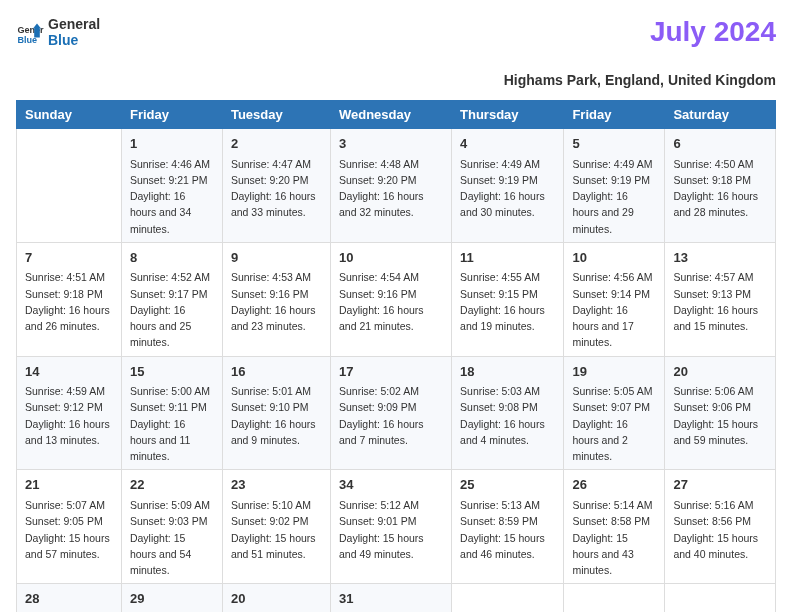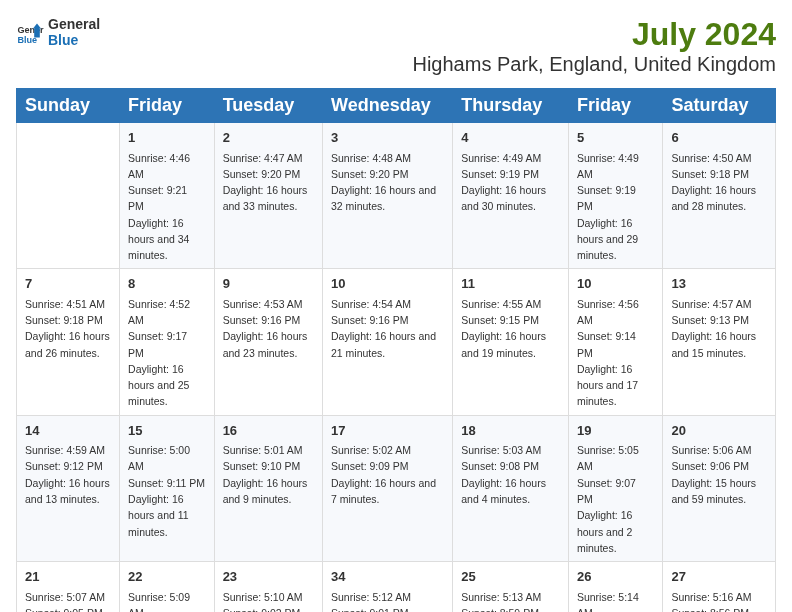--- a/index.html
+++ b/index.html
@@ -22,42 +22,43 @@
       gap: 4px;
     }
     .logo-icon {
       width: 28px;
       height: 28px;
     }
     .title-area {
       text-align: right;
     }
     .main-title {
-      font-size: 32px;
-      font-weight: bold;
-      color: #4d7c0f;
+      font-size: 28px;
+      font-weight: bold;
+      color: #8b5cf6;
     }
     .subtitle {
-      font-size: 20px;
+      font-size: 14px;
       color: #333;
-      font-weight: normal;
+      font-weight: bold;
+      margin-top: 24px;
     }
     table {
       width: 100%;
       border-collapse: collapse;
       font-size: 11px;
     }
     thead tr {
       background-color: #2d74b5;
       color: #fff;
     }
     thead th {
       padding: 6px 8px;
       text-align: left;
-      font-size: 18px;
+      font-size: 13px;
       font-weight: bold;
       border: 1px solid #2d74b5;
     }
     tbody tr {
       border-bottom: 1px solid #ccc;
     }
     tbody td {
       padding: 5px 8px;
       vertical-align: top;
       border: 1px solid #ddd;

